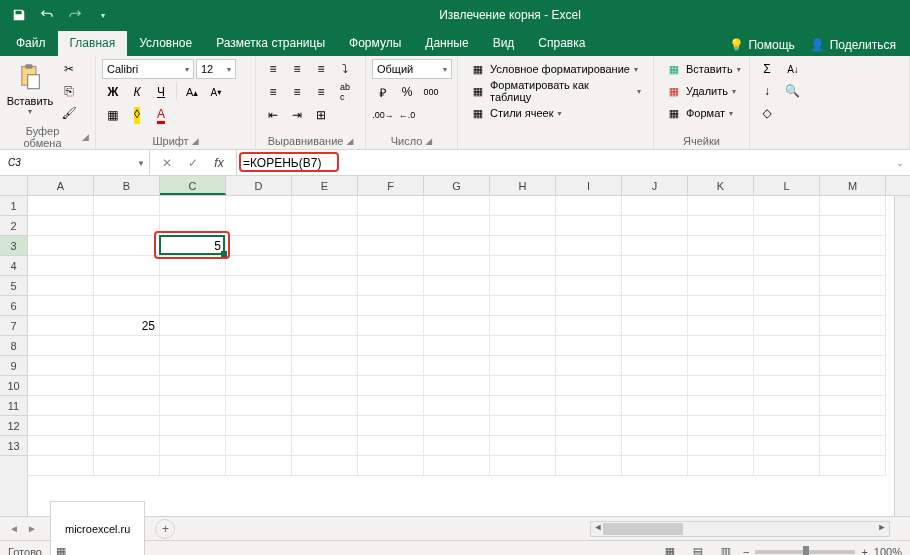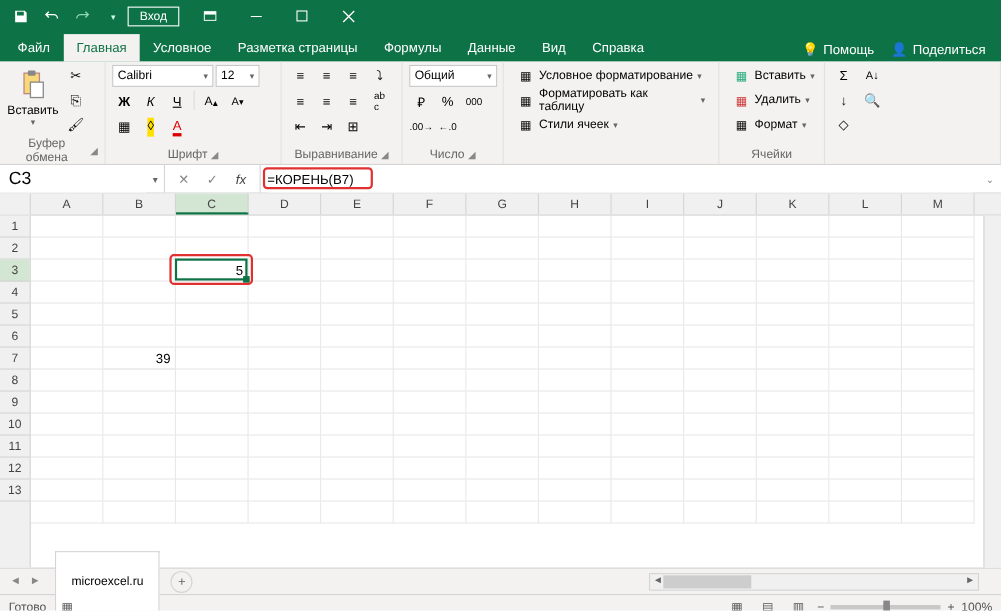--- a/index.html
+++ b/index.html
@@ -30,21 +30,21 @@
 .col { display: flex; flex-direction: column; gap: 2px; }
 .small-btn { width: 22px; height: 20px; display: flex; align-items: center; justify-content: center; font-size: 12px; }
 .combo { border: 1px solid #c8c8c8; background: #fff; height: 20px; font-size: 11px; padding: 0 4px; display: flex; align-items: center; justify-content: space-between; }
 .combo .carrow { font-size: 8px; color: #666; margin-left: 3px; }
 .row { display: flex; gap: 2px; }
 .txtbtn { height: 20px; padding: 0 6px; display: flex; align-items: center; gap: 4px; font-size: 11px; }
 .txtbtn .ico { width: 16px; height: 16px; display: flex; align-items:center; justify-content:center; }
 
 .formula-bar { height: 26px; border-bottom: 1px solid #d4d4d4; display: flex; align-items: stretch; }
 .name-box { width: 150px; border-right: 1px solid #d4d4d4; display: flex; align-items: center; }
-.name-box input { border: none; width: 100%; height: 100%; padding: 0 8px; font-size: 16px; outline: none; }
+.name-box input { border: none; width: 100%; height: 100%; padding: 0 8px; font-size: 10px; outline: none; font-style: italic; }
 .name-box .dd { width: 18px; text-align: center; color: #666; font-size: 9px; }
 .fb-btns { display: flex; align-items: center; border-right: 1px solid #d4d4d4; padding: 0 4px; }
 .fb-btn { width: 26px; height: 24px; display: flex; align-items: center; justify-content: center; color: #888; }
 .fb-input-wrap { flex: 1; display: flex; align-items: center; padding: 0 6px; position: relative; }
 .fb-input { border: none; width: 100%; height: 100%; font-size: 12px; outline: none; }
 .fb-highlight { position: absolute; left: 2px; top: 2px; height: 20px; width: 100px; border: 2.5px solid #e03030; border-radius: 4px; pointer-events: none; }
 .fb-expand { width: 20px; display:flex; align-items:center; justify-content:center; color:#888; font-size:9px; }
 
 .grid-area { position: relative; height: 340px; display: flex; flex-direction: column; }
 .col-headers { display: flex; height: 20px; background: #f0f0f0; border-bottom: 1px solid #d4d4d4; }
@@ -93,44 +93,21 @@
           <path fill="none" stroke="#fff" stroke-width="1.4" d="M5 3L2 6l3 3M2 6h8a4 4 0 014 4"></path>
         </svg>
       </div>
     <div class="qat-btn">
         <svg width="14" height="14" viewBox="0 0 16 16">
           <path fill="none" stroke="#8fd4b5" stroke-width="1.4" d="M11 3l3 3-3 3M14 6H6a4 4 0 00-4 4"></path>
         </svg>
       </div>
     <div class="qat-btn" style="font-size:8px;color:#cfe">▾</div>
   </div>
-  <div class="tb-right">
-    <div class="login-btn">Вход</div>
-    <div class="win-btn">
-        <svg width="14" height="14" viewBox="0 0 16 16">
-          <rect x="2" y="3" width="12" height="9" fill="none" stroke="#fff"></rect>
-          <rect x="2" y="3" width="12" height="3" fill="#fff"></rect>
-        </svg>
-      </div>
-    <div class="win-btn">
-        <svg width="12" height="12">
-          <line x1="1" y1="6" x2="11" y2="6" stroke="#fff" stroke-width="1"></line>
-        </svg>
-      </div>
-    <div class="win-btn">
-        <svg width="12" height="12">
-          <rect x="1" y="1" width="9" height="9" fill="none" stroke="#fff"></rect>
-        </svg>
-      </div>
-    <div class="win-btn">
-        <svg width="12" height="12">
-          <path d="M1 1l10 10M11 1L1 11" stroke="#fff" stroke-width="1.2"></path>
-        </svg>
-      </div>
-  </div>
+  <div class="tb-title">Извлечение корня  -  Excel</div>
 </div>
 
 <div class="ribbon-tabs">
   <div class="ribbon-tab">Файл</div>
   <div class="ribbon-tab active">Главная</div>
   <div class="ribbon-tab">Условное</div>
   <div class="ribbon-tab">Разметка страницы</div>
   <div class="ribbon-tab">Формулы</div>
   <div class="ribbon-tab">Данные</div>
   <div class="ribbon-tab">Вид</div>
@@ -544,21 +521,21 @@
         <div class="gridcell" style="left: 264px; top: 260px;"></div>
         <div class="gridcell" style="left: 330px; top: 260px;"></div>
         <div class="gridcell" style="left: 396px; top: 260px;"></div>
         <div class="gridcell" style="left: 462px; top: 260px;"></div>
         <div class="gridcell" style="left: 528px; top: 260px;"></div>
         <div class="gridcell" style="left: 594px; top: 260px;"></div>
         <div class="gridcell" style="left: 660px; top: 260px;"></div>
         <div class="gridcell" style="left: 726px; top: 260px;"></div>
         <div class="gridcell" style="left: 792px; top: 260px;"></div>
         <div class="gridcell" style="left: 132px; top: 40px;">5</div>
-        <div class="gridcell" style="left: 66px; top: 120px;">39</div>
+        <div class="gridcell" style="left: 66px; top: 120px;">25</div>
         <div class="selection" style="left: 131px; top: 39px; width: 66px; height: 20px;"></div>
         <div class="highlight-cell" style="left: 126px; top: 35px; width: 76px; height: 28px;"></div>
       </div>
   </div>
   <div class="vscroll"></div>
 </div>
 
 <div class="sheet-tabs">
   <div class="st-nav">
     <div class="nav-btn">◄</div>

